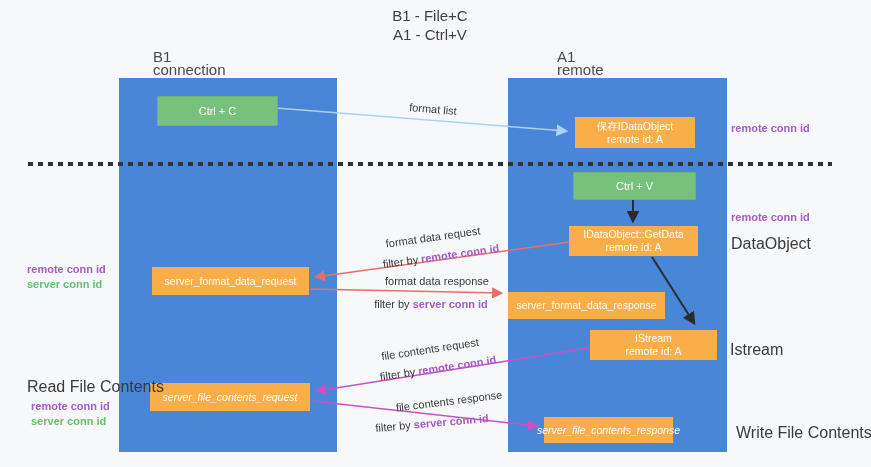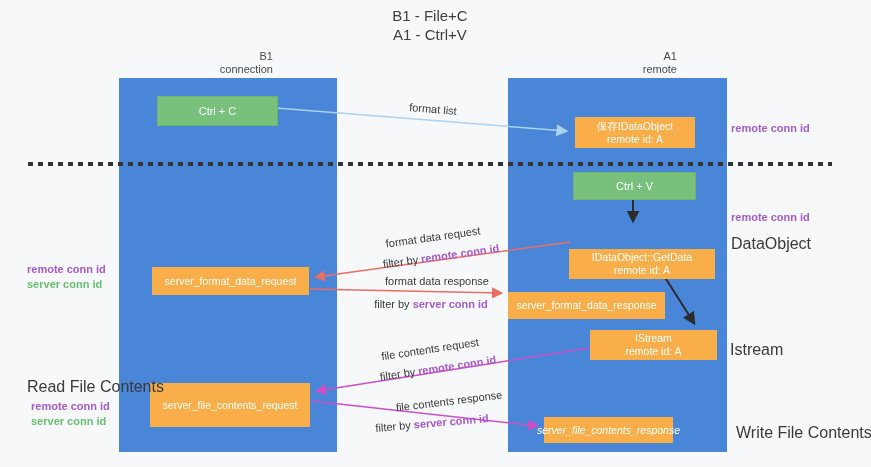--- a/index.html
+++ b/index.html
@@ -6,21 +6,21 @@
   body{
     width:871px;height:467px;position:relative;overflow:hidden;
     background:var(--bg);
     font-family:"Liberation Sans","DejaVu Sans",sans-serif;
     color:var(--text_dark);
   }
   .abs{position:absolute;}
   
   .title{left:300px;top:6px;width:260px;text-align:center;font-size:15px;line-height:19px;color:var(--text_dark);}
   
-  .col-header{top:50px;width:120px;text-align:right;font-size:11px;line-height:13px;color:#4a4a4a;}
+  .col-header{top:50px;width:120px;text-align:left;font-size:15px;line-height:13px;color:#4a4a4a;}
   
   .column{top:78px;height:374px;background:var(--column_blue);z-index:1;}
   
   svg.overlay{position:absolute;left:0;top:0;z-index:5;pointer-events:none;}
   
   .node{z-index:10;display:flex;flex-direction:column;align-items:center;justify-content:center;
         text-align:right;color:#fff;white-space:nowrap;}
   .node-green{background:var(--box_green);border:1px solid #69b671;font-size:11px;}
   .node-orange{background:var(--box_orange);font-size:10.5px;line-height:13px;}
   
@@ -86,39 +86,39 @@
 
 <div class="abs node node-orange" style="left:575px;top:117px;width:120px;height:31px;">
   <span>保存IDataObject</span>
   <span>remote id: A</span>
 </div>
 
 <div class="abs node node-green" style="left:573px;top:172px;width:121px;height:26px;">
   <span>Ctrl + V</span>
 </div>
 
-<div class="abs node node-orange" style="left:569px;top:226px;width:146px;height:30px;margin-top:23px;">
+<div class="abs node node-orange" style="left:569px;top:226px;width:129px;height:30px;">
   <span>IDataObject::GetData</span>
   <span>remote id: A</span>
 </div>
 
 <div class="abs node node-orange" style="left:152px;top:267px;width:157px;height:28px;">
   <span>server_format_data_request</span>
 </div>
 
 <div class="abs node node-orange" style="left:508px;top:292px;width:157px;height:27px;">
   <span>server_format_data_response</span>
 </div>
 
 <div class="abs node node-orange" style="left:590px;top:330px;width:127px;height:30px;">
   <span>IStream</span>
   <span>remote id: A</span>
 </div>
 
-<div class="abs node node-orange" style="left:150px;top:383px;width:160px;height:44px;">
+<div class="abs node node-orange" style="left:150px;top:383px;width:160px;height:28px;font-style:italic;">
   <span>server_file_contents_request</span>
 </div>
 
 <div class="abs node node-orange" style="left:544px;top:417px;width:129px;height:26px;font-style:italic;">
   <span>server_file_contents_response</span>
 </div>
 
 <div class="abs edge-label" style="left:433px;top:109px;transform:translate(-50%,-50%) rotate(5deg);">format list</div>
 
 <div class="abs edge-label" style="left:433px;top:237px;transform:translate(-50%,-50%) rotate(-8deg);">format data request</div>

